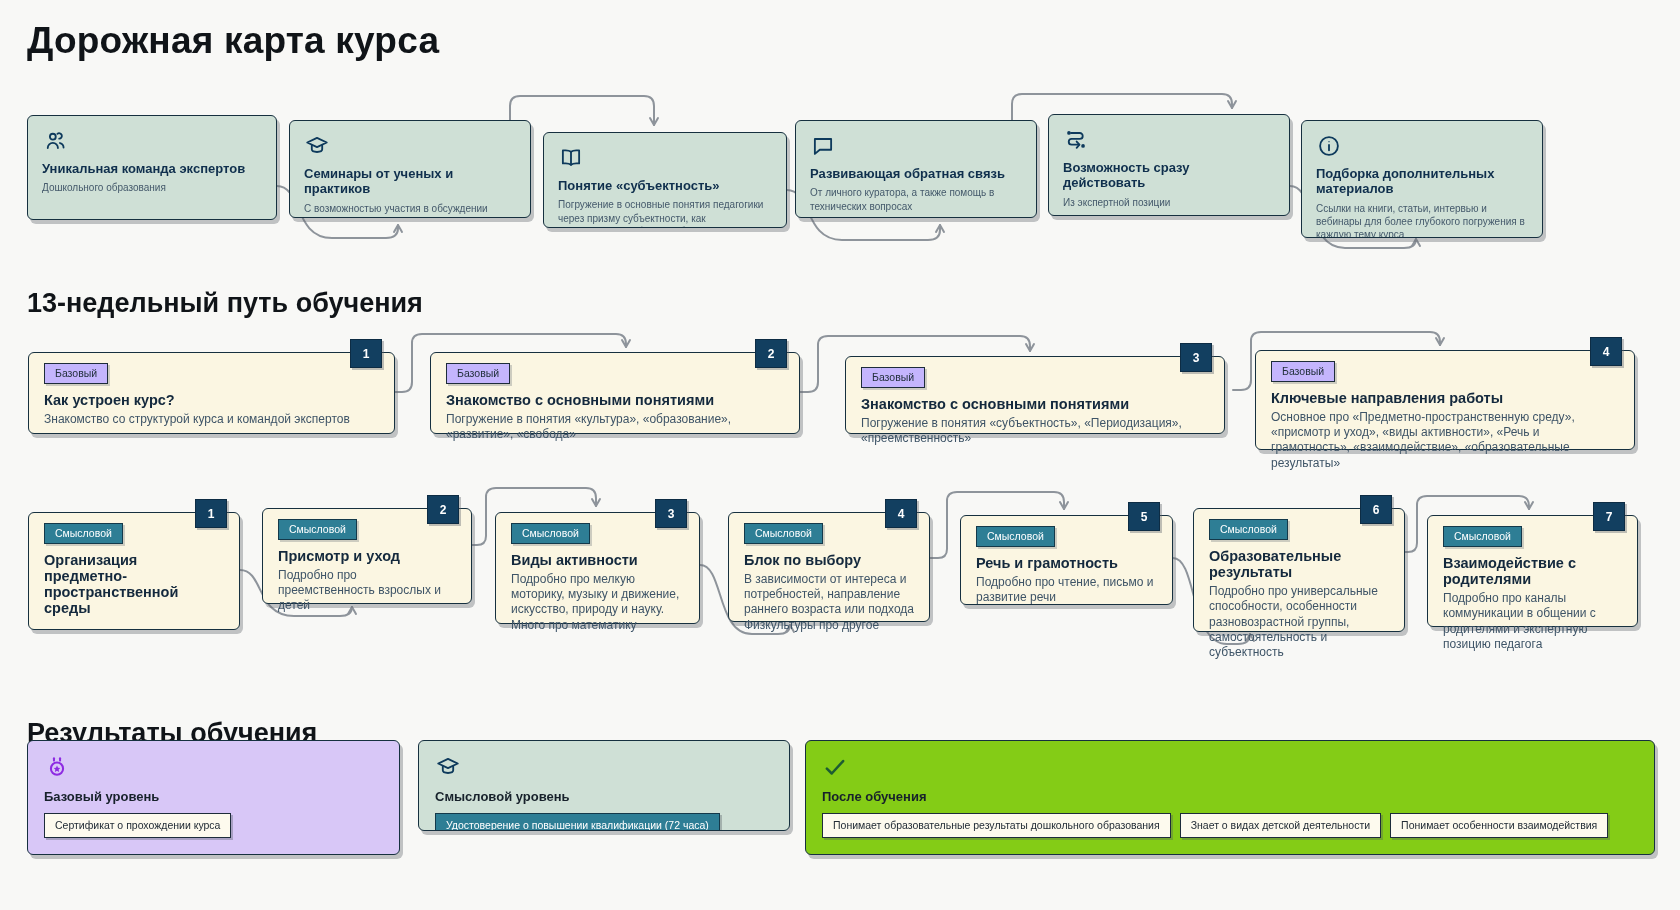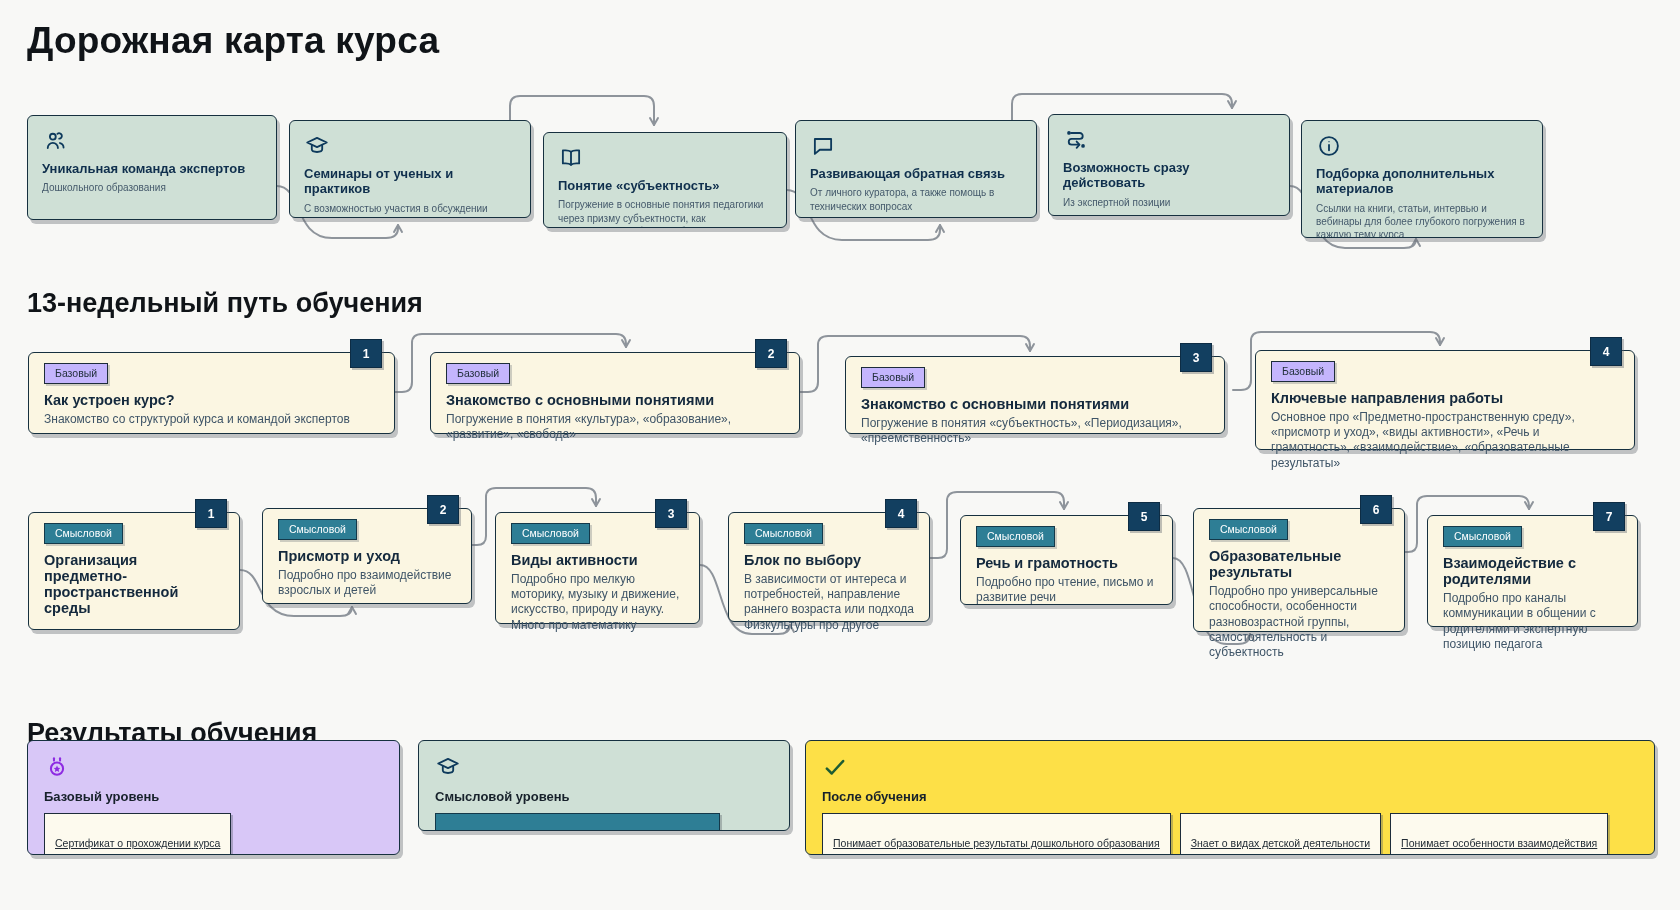--- a/index.html
+++ b/index.html
@@ -27,25 +27,25 @@
   .badge.teal{background:#2e7e95;color:#ffffff;border-color:#14394a;}
   .wtitle{font-size:14.5px;font-weight:bold;color:#14293d;margin-top:8px;line-height:1.12;}
   .wdesc{font-size:12px;color:#3e5467;margin-top:4px;line-height:1.28;}
   .numbadge{position:absolute;top:-14px;right:12px;width:30px;height:27px;background:#123f60;color:#fff;
             font-size:12px;font-weight:bold;display:flex;align-items:center;justify-content:center;
             border:1px solid #0d2c44;box-shadow:2px 2px 0 rgba(99,106,112,.4);}
 
   .res{padding:13px 16px;}
   .res-lavender{background:#d8c7f7;}
   .res-sage{background:#cfe0d6;}
-  .res-lime{background:#fde047;}
+  .res-lime{background:#84cc16;}
   .rtitle{font-size:13px;font-weight:bold;color:#17212b;margin-top:9px;}
   .chips{display:flex;gap:9px;margin-top:9px;}
-  .chip{font-size:10.5px;line-height:1;padding:24px 10px;border:1.5px solid #1d2c3a;background:#fdfaee;
-        color:#222c36;box-shadow:2px 2px 0 rgba(80,90,98,.35);white-space:nowrap;text-decoration:underline;}
+  .chip{font-size:10.5px;line-height:1;padding:6px 10px;border:1.5px solid #1d2c3a;background:#fdfaee;
+        color:#222c36;box-shadow:2px 2px 0 rgba(80,90,98,.35);white-space:nowrap;}
   .chip.teal{background:#2e7e95;color:#fff;border-color:#14394a;}
 
   
   .f1{left:27px;top:115px;width:250px;height:105px;}
   .f2{left:289px;top:120px;width:242px;height:98px;}
   .f3{left:543px;top:132px;width:244px;height:96px;}
   .f4{left:795px;top:120px;width:242px;height:98px;}
   .f5{left:1048px;top:114px;width:242px;height:102px;}
   .f6{left:1301px;top:120px;width:242px;height:118px;}
 
@@ -201,21 +201,21 @@
 
   <div class="card week s1">
     <div class="numbadge">1</div>
     <span class="badge teal">Смысловой</span>
     <div class="wtitle">Организация предметно-пространственной среды</div>
   </div>
   <div class="card week s2">
     <div class="numbadge">2</div>
     <span class="badge teal">Смысловой</span>
     <div class="wtitle">Присмотр и уход</div>
-    <div class="wdesc">Подробно про взаимодействие взрослых и детей</div>
+    <div class="wdesc">Подробно про преемственность взрослых и детей</div>
   </div>
   <div class="card week s3">
     <div class="numbadge">3</div>
     <span class="badge teal">Смысловой</span>
     <div class="wtitle">Виды активности</div>
     <div class="wdesc">Подробно про мелкую моторику, музыку и движение, искусство, природу и науку. Много про математику</div>
   </div>
   <div class="card week s4">
     <div class="numbadge">4</div>
     <span class="badge teal">Смысловой</span>

